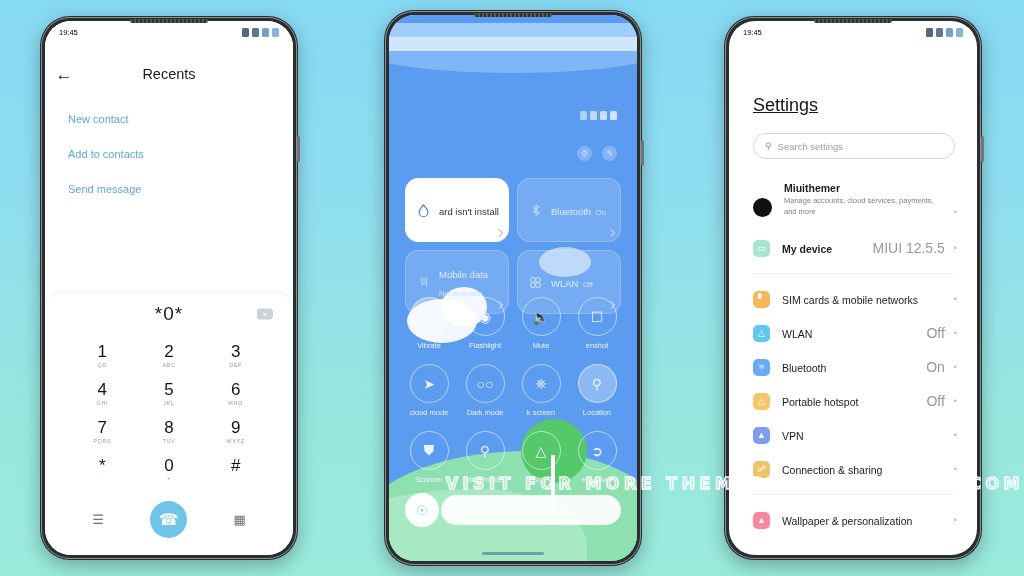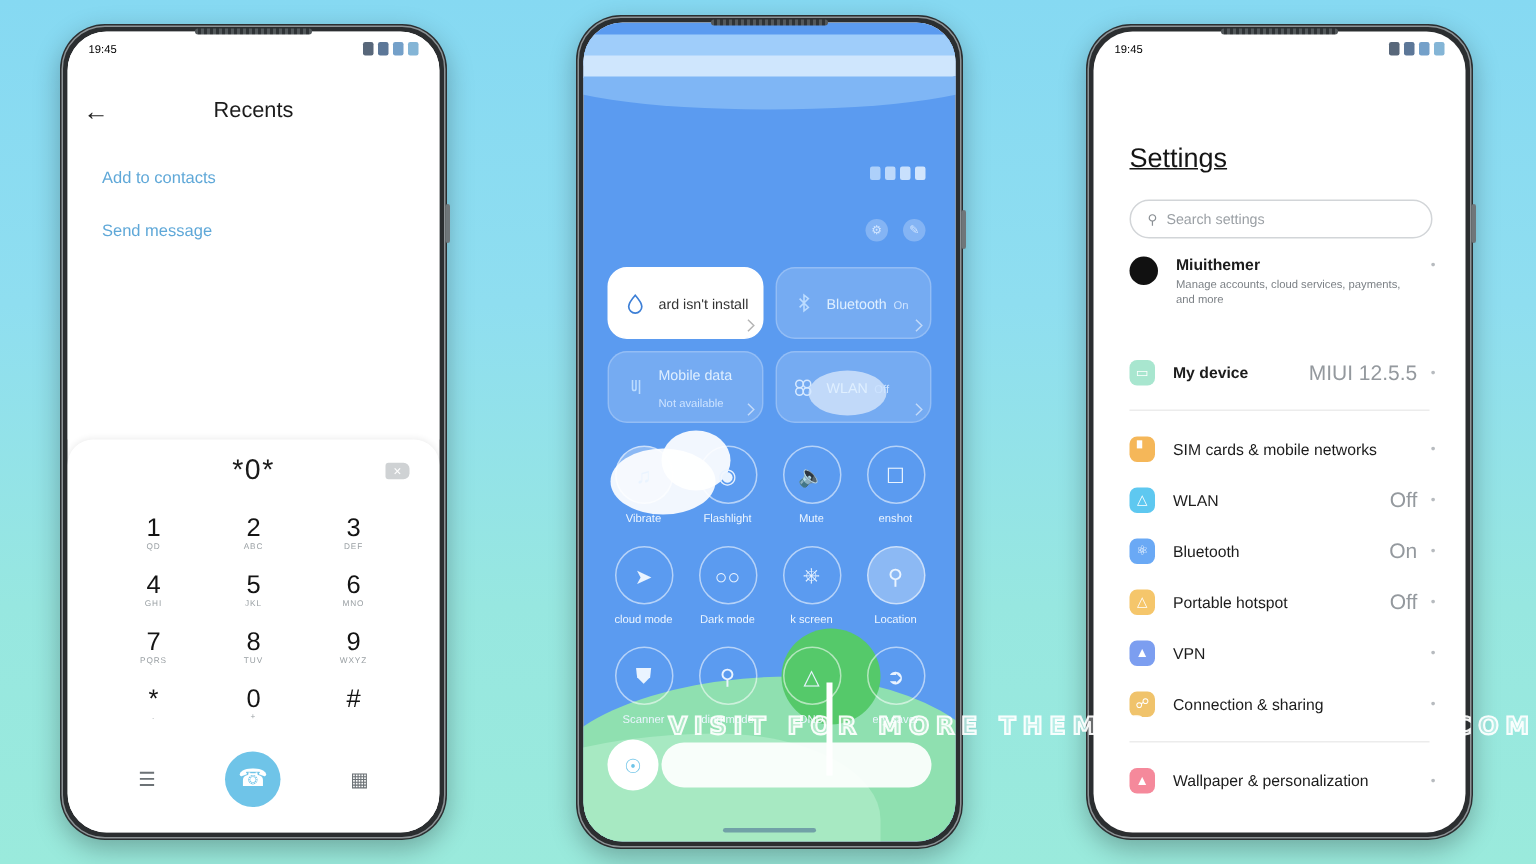--- a/index.html
+++ b/index.html
@@ -159,21 +159,21 @@
     background: rgba(255,255,255,.25);
     display: flex; align-items: center; justify-content: center;
     color: #cfe4ff; font-size: 8px;
   }
   .cc-tiles {
     position: absolute; top: 163px; left: 16px; right: 16px;
     display: grid; grid-template-columns: 1fr 1fr;
     gap: 8px;
   }
   .tile {
-    height: 48px; border-radius: 13px;
+    height: 64px; border-radius: 13px;
     position: relative;
     padding: 8px 9px;
     display: flex; align-items: center; gap: 7px;
     background: rgba(255,255,255,0.16);
     border: 1px solid rgba(255,255,255,0.22);
   }
   .tile.active { background: #fff; border-color: #fff; }
   .tile-ic { width: 17px; height: 17px; flex: 0 0 17px; display: flex; align-items: center; justify-content: center; }
   .tile-txt { min-width: 0; }
   .tile-name { font-size: 9.5px; color: #dfefff; line-height: 1.25; white-space: nowrap; overflow: hidden; }
@@ -242,21 +242,21 @@
   }
   .search-ic { color: #8b9095; font-size: 9px; }
   .search-ph { font-size: 9.5px; color: #9ba0a5; }
   .set-list { position: absolute; top: 150px; left: 0; right: 0; bottom: 0; }
   .set-row {
     display: flex; align-items: center;
     padding: 0 20px 0 24px;
     min-height: 34px;
     position: relative;
   }
-  .set-row.account { min-height: 46px; align-items: flex-start; }
+  .set-row.account { min-height: 46px; align-items: flex-end; }
   .row-ic {
     width: 17px; height: 17px; border-radius: 5px;
     flex: 0 0 17px;
     display: flex; align-items: center; justify-content: center;
     font-size: 9px; color: #fff;
   }
   .row-ic.avatar { border-radius: 50%; width: 19px; height: 19px; flex: 0 0 19px; }
   .row-body { flex: 1; min-width: 0; margin-left: 12px; }
   .row-title { font-size: 10.5px; color: #1c1c1c; }
   .row-title.bold { font-weight: bold; }
@@ -298,20 +298,21 @@
           <span class="sic" style="background:#3f5f86"></span>
           <span class="sic" style="background:#5c8fc0"></span>
           <span class="sic" style="background:#6fa8cf"></span>
         </span>
       </div>
       <div class="p1-header">
         <div class="back-arrow">←</div>
         <div class="p1-title">Recents</div>
       </div>
       <div class="action-list">
+        <div class="action-item">New contact</div>
         <div class="action-item">Add to contacts</div>
         <div class="action-item">Send message</div>
       </div>
     </div>
 
     <div class="dialpad-card">
       <div class="dial-display">
         <span class="dial-number">*0*</span>
         <span class="backspace">✕</span>
       </div>

